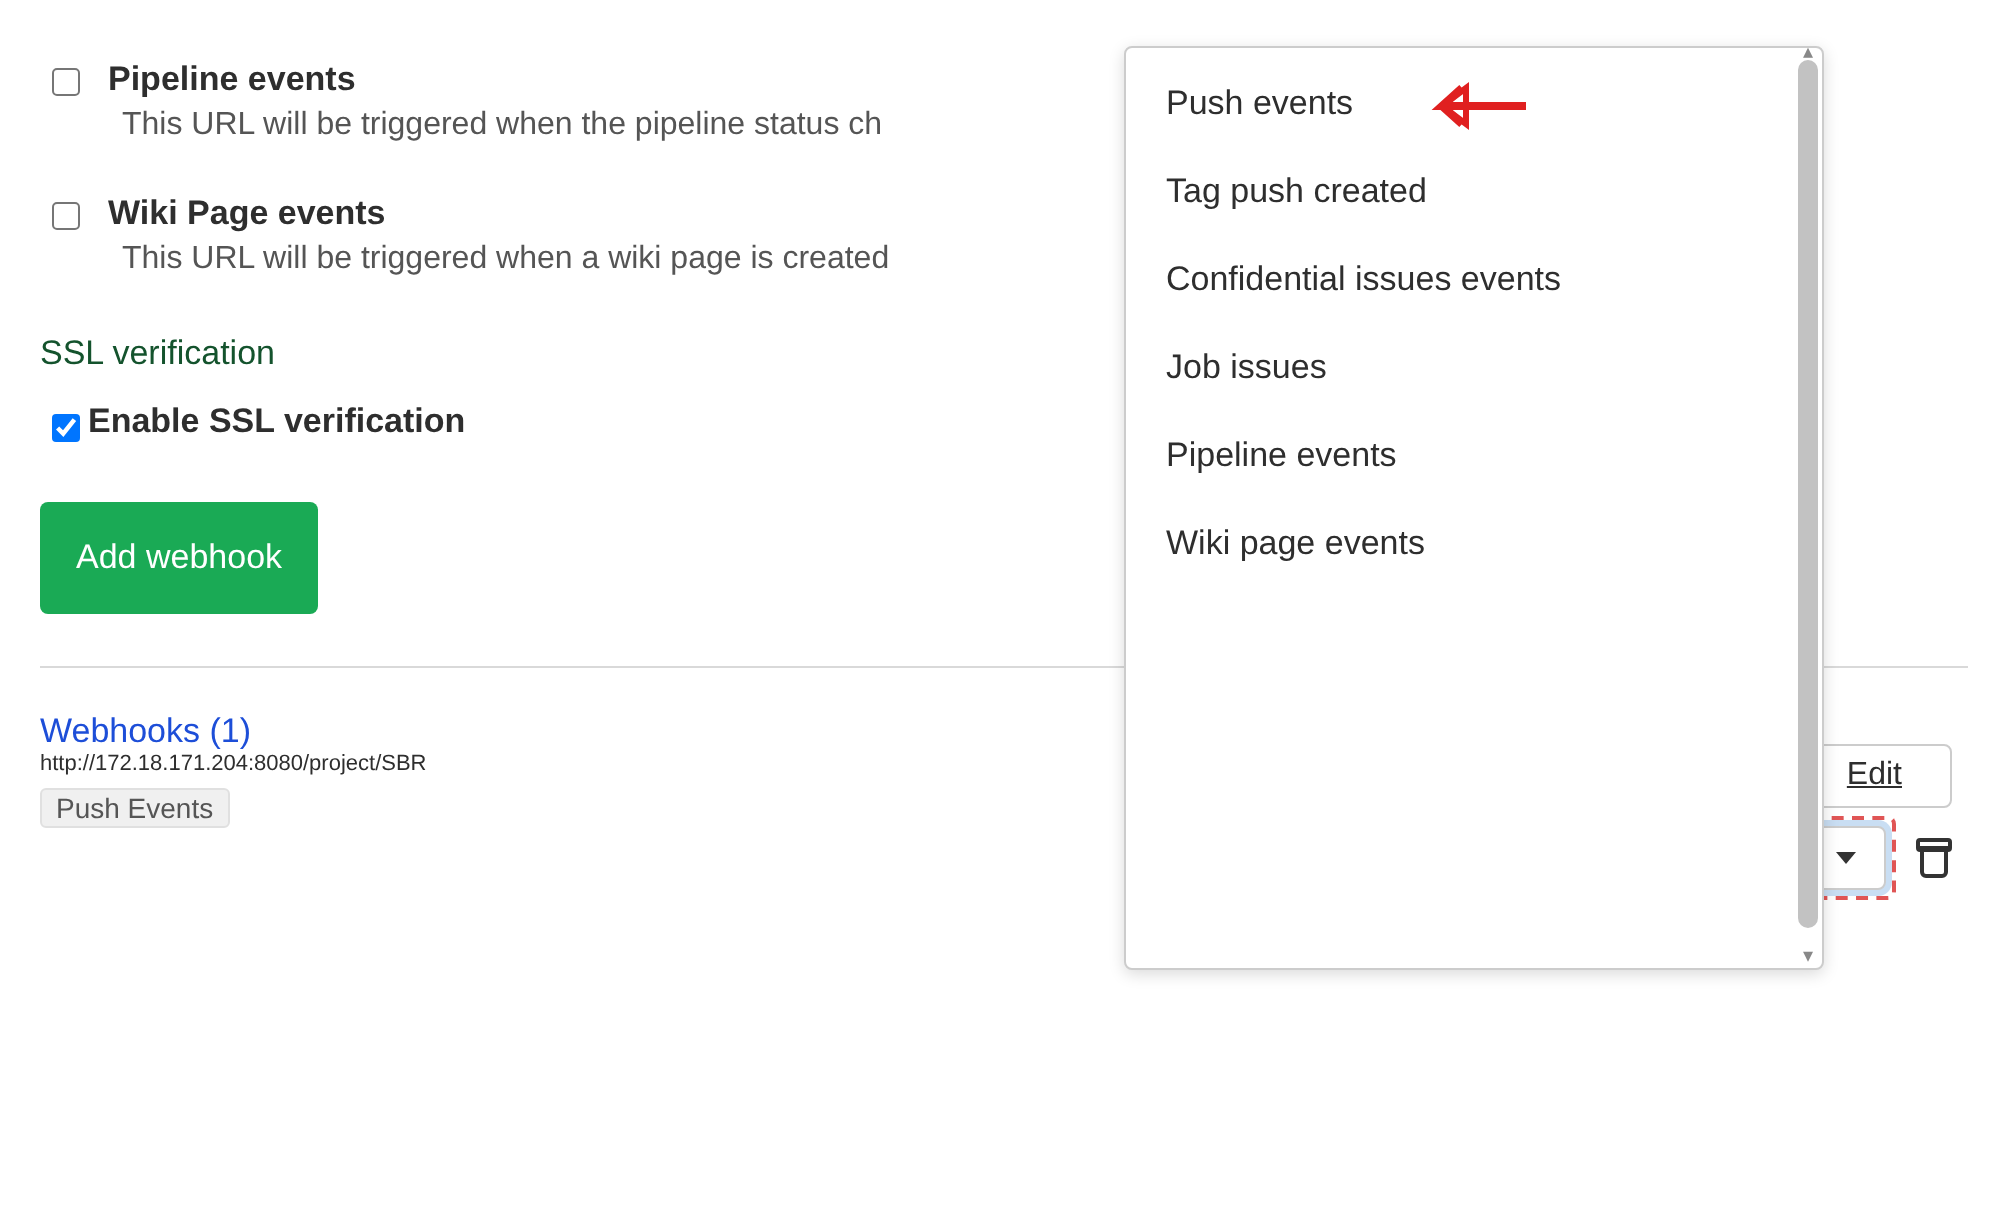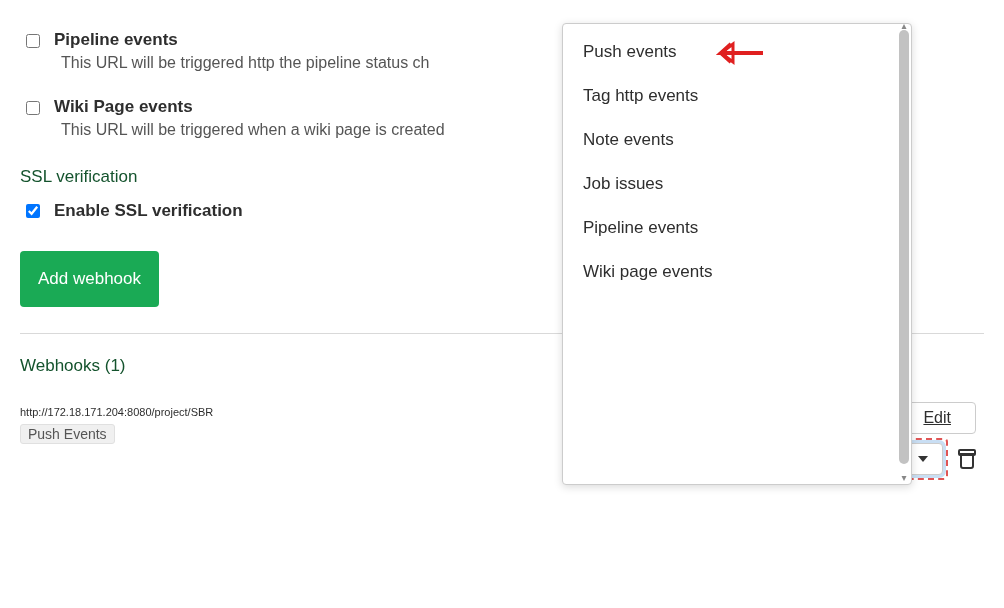--- a/index.html
+++ b/index.html
@@ -37,22 +37,22 @@
       margin-top: 4px;
     }
     .ssl-heading {
       font-size: 17px;
       margin-top: 28px;
       margin-bottom: 14px;
       color: #14532d;
     }
     .ssl-row {
       display: flex;
-      align-items: center;
-      gap: 14px;
+      align-items: flex-end;
+      gap: 4px;
       padding-left: 6px;
       margin-bottom: 30px;
     }
     .ssl-row input[type="checkbox"] {
       width: 14px;
       height: 14px;
     }
     .ssl-row span {
       font-weight: 600;
       font-size: 17px;
@@ -66,22 +66,21 @@
       border-radius: 4px;
       cursor: pointer;
     }
     hr.divider {
       border: none;
       border-top: 1px solid #d9d9d9;
       margin: 26px 0 22px 0;
     }
     .webhooks-heading {
       font-size: 17px;
-      color: #14532d;
-      margin-bottom: 30px;
+      color: #1d4ed8;
     }
     .webhook-row {
       position: relative;
     }
     .webhook-url {
       font-size: 11px;
       color: #2e2e2e;
       margin-bottom: 6px;
     }
     .tag-badge {
@@ -221,21 +220,21 @@
 <body>
 
 
 
 
 <div class="trigger-item">
   <label>
     <input type="checkbox" style="">
     <span>Pipeline events</span>
   </label>
-  <div class="trigger-desc">This URL will be triggered http the pipeline status ch</div>
+  <div class="trigger-desc">This URL will be triggered when the pipeline status ch</div>
 </div>
 
 <div class="trigger-item">
   <label>
     <input type="checkbox" style="">
     <span>Wiki Page events</span>
   </label>
   <div class="trigger-desc">This URL will be triggered when a wiki page is created</div>
 </div>
 
@@ -270,22 +269,22 @@
       <span class="trash-icon"></span>
     </div>
   </div>
 </div>
 
 
 <div class="dropdown">
   <span class="scroll-arrow up">▴</span>
   <div class="dropdown-inner">
     <div class="dropdown-item">Push events</div>
-    <div class="dropdown-item">Tag http events</div>
-    <div class="dropdown-item">Note events</div>
+    <div class="dropdown-item">Tag push created</div>
+    <div class="dropdown-item">Confidential issues events</div>
     <div class="dropdown-item">Job issues</div>
     <div class="dropdown-item">Pipeline events</div>
     <div class="dropdown-item">Wiki page events</div>
   </div>
   <span class="scroll-arrow down">▾</span>
 </div>
 
 
 <svg class="red-arrow" viewBox="0 0 50 30">
   <path d="M48 15 L18 15 M18 15 L6 15 L16 6 M6 15 L16 24" stroke="#e02020" stroke-width="4" fill="none" stroke-linejoin="miter"></path>

